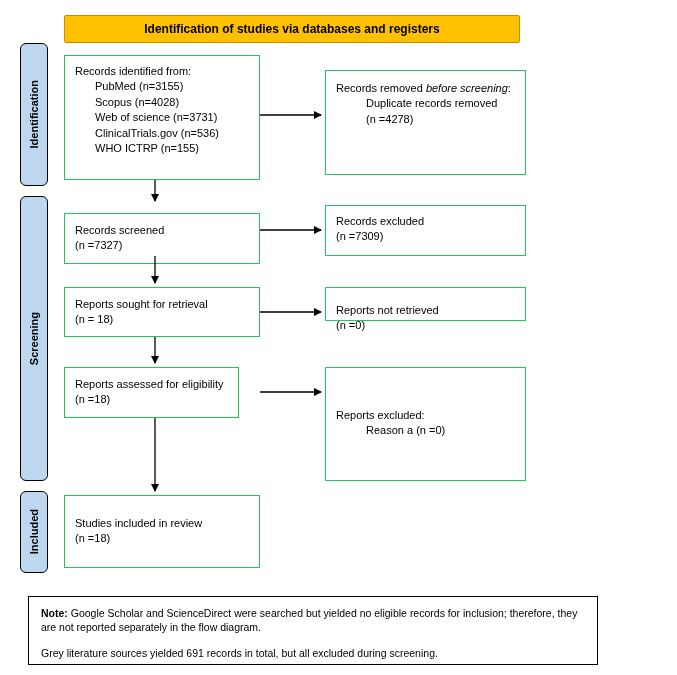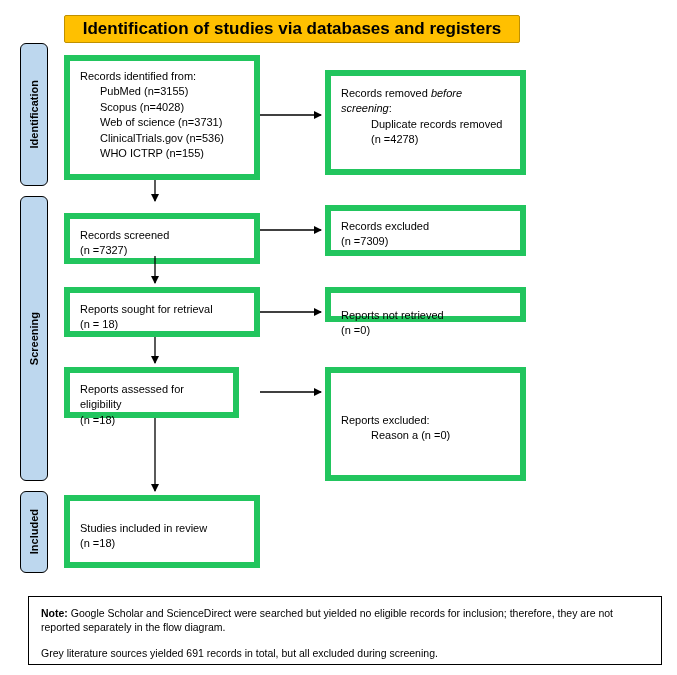--- a/index.html
+++ b/index.html
@@ -12,21 +12,21 @@
     background: #fff;
     overflow: hidden;
   }
   .hdr {
     position: absolute;
     left: 64px; top: 15px; width: 456px; height: 28px;
     background: #FFC000;
     border: 1px solid #BF9000;
     border-radius: 2px;
     display: flex; align-items: center; justify-content: center;
-    font-size: 17px; font-weight: bold; color: #000;
+    font-size: 12px; font-weight: bold; color: #000;
     text-align: center;
   }
   .side {
     position: absolute;
     left: 20px; width: 28px;
     background: #BDD7EE;
     border: 1px solid #000;
     border-radius: 6px;
     display: flex; align-items: center; justify-content: center;
   }
@@ -35,41 +35,41 @@
     transform: rotate(180deg);
     font-size: 11px; font-weight: bold; color: #000;
     white-space: nowrap;
   }
   .side.ident { top: 43px; height: 143px; }
   .side.screen { top: 196px; height: 285px; }
   .side.incl { top: 491px; height: 82px; }
   .box {
     position: absolute;
     background: #fff;
-    border: 6px solid #22c55e;
+    border: 1px solid #22c55e;
     font-size: 11px;
     line-height: 1.4;
     color: #000;
     padding: 8px 10px;
   }
   .box .indent1 { padding-left: 20px; }
   .box .indent2 { padding-left: 30px; }
   .b1 { left: 64px; top: 55px;  width: 196px; height: 125px; }
   .b2 { left: 325px; top: 70px; width: 201px; height: 105px; padding-top: 10px; }
   .b3 { left: 64px; top: 205px; width: 196px; height: 51px; padding-top: 9px; margin-top: 8px; }
   .b4 { left: 325px; top: 205px; width: 201px; height: 51px; }
   .b5 { left: 64px; top: 287px; width: 196px; height: 50px; padding-top: 9px; }
   .b6 { left: 325px; top: 287px; width: 201px; height: 34px; padding-top: 15px; }
   .b7 { left: 64px; top: 367px; width: 175px; height: 51px; padding-top: 9px; }
   .b8 { left: 325px; top: 367px; width: 201px; height: 114px; padding-top: 40px; }
   .b9 { left: 64px; top: 495px; width: 196px; height: 73px; padding-top: 20px; }
   .italic { font-style: italic; margin-top: 36px; }
   .note {
     position: absolute;
-    left: 28px; top: 596px; width: 634px; height: 69px;
+    left: 28px; top: 596px; width: 570px; height: 69px;
     border: 1px solid #000;
     background: #fff;
     font-size: 10.5px;
     line-height: 1.35;
     padding: 9px 12px;
     color: #000;
   }
   .note .bold { font-weight: bold; }
   .note p + p { margin-top: 12px; }
   .arrows {

